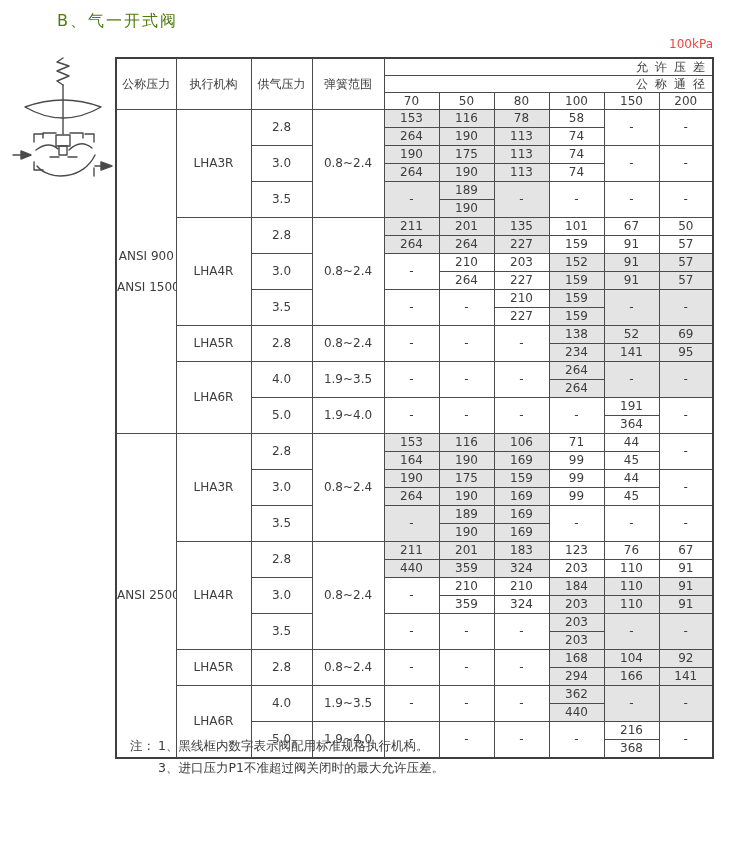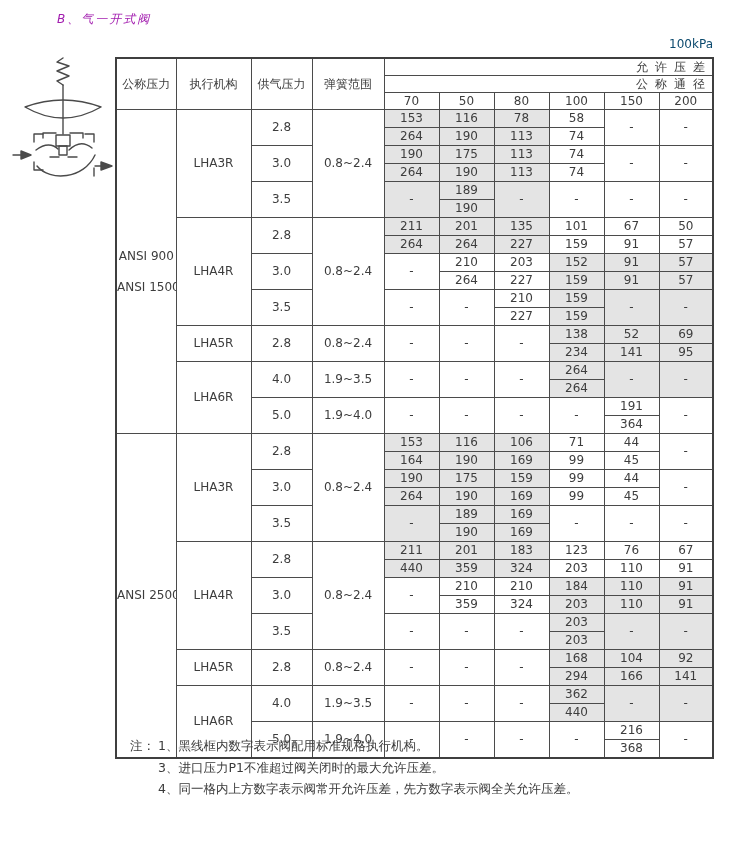--- a/index.html
+++ b/index.html
@@ -2,24 +2,24 @@
 <html><head>
 <meta charset="utf-8">
 <style>
   html,body{margin:0;padding:0;}
   body{
     width:750px;height:845px;position:relative;background:#ffffff;
     font-family:"DejaVu Sans","Liberation Sans",sans-serif;
     color:#3d3d3d;-webkit-font-smoothing:antialiased;
   }
   .page-title{
-    position:absolute;left:57px;top:11px;font-size:12px;letter-spacing:2px;color:#a21caf;font-style:italic;
+    position:absolute;left:57px;top:11px;font-size:16px;letter-spacing:2px;color:#4d7c0f;
   }
   .unit-label{
-    position:absolute;top:37px;right:37px;font-size:12px;color:#0c4a6e;
+    position:absolute;top:37px;right:37px;font-size:12px;color:#ef4444;
   }
   .valve-icon{position:absolute;left:12px;top:56px;}
   table.pressure-table{
     position:absolute;left:115px;top:57px;width:598px;
     border-collapse:collapse;table-layout:fixed;
     font-size:12px;color:#3d3d3d;border:2px solid #3f3f3f;
   }
   .pressure-table th,.pressure-table td{
     border:1px solid #4b4b4b;text-align:center;vertical-align:middle;
     padding:0;font-weight:normal;height:17px;line-height:15px;
@@ -386,16 +386,13 @@
 </table>
 
 <div class="notes">
   <div class="note-line">
     <span class="note-prefix">注：</span>
     <span>1、黑线框内数字表示阀配用标准规格执行机构。</span>
   </div>
   <div class="note-line note-indent">
       <span>3、进口压力P1不准超过阀关闭时的最大允许压差。</span>
     </div>
-  <div class="note-line note-indent">
-      <span>4、同一格内上方数字表示阀常开允许压差，先方数字表示阀全关允许压差。</span>
-    </div>
 </div>
 
 </body></html>

